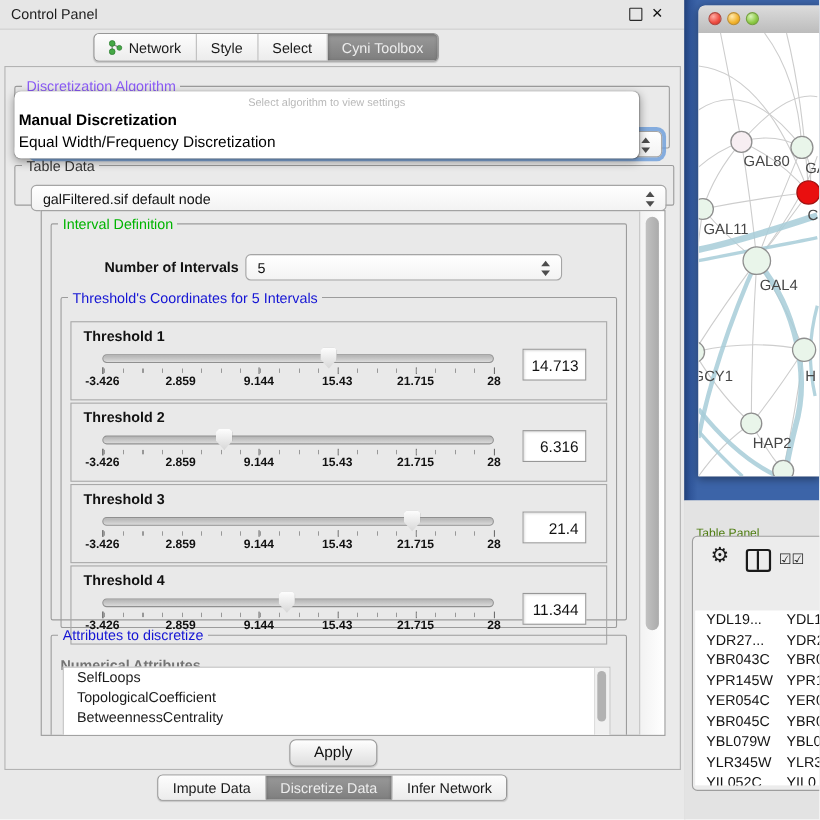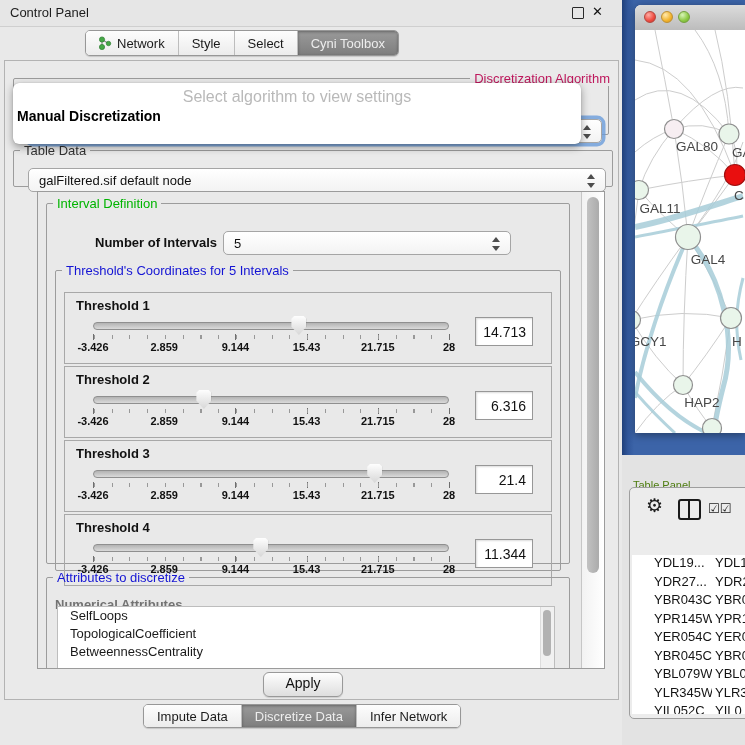--- a/index.html
+++ b/index.html
@@ -19,36 +19,36 @@
   .tab:first-child{border-left:none;justify-content:flex-end;}
   .tab.selected{background:linear-gradient(#9a9a9a,#7e7e7e);color:#ededed;box-shadow:inset 0 1px 3px rgba(0,0,0,.35);}
   #cp-tabs{left:85px;top:30px;height:24px;}
   #bottom-tabs{left:143px;top:704px;height:22px;}
   
   #cp-body{position:absolute;left:4px;top:60px;width:613px;height:638px;border:1px solid #b3b3b3;background:#eaeaea;}
   
   fieldset{position:absolute;margin:0;padding:0;border:1px solid #9c9c9c;border-radius:2px;background:transparent;}
   legend{font-size:13px;padding:0 4px;margin-left:6px;}
   #fs-alg{left:8px;top:10px;width:594px;height:62px;}
-  #fs-alg legend{color:#be185d;text-align:right;}
+  #fs-alg legend{color:#8b5cf6;}
   #fs-tabledata{left:8px;top:82px;width:598px;height:42px;}
   #fs-tabledata legend{color:#333;}
   
   .combo{position:absolute;height:24px;background:linear-gradient(#ffffff,#f3f3f3);border:1px solid #a5a5a5;border-radius:5px;
          font-size:13px;line-height:24px;padding-left:10px;color:#101010;box-sizing:border-box;cursor:default;}
   .combo.focused{box-shadow:0 0 0 3.5px rgba(106,156,219,.8);}
   .spinner{position:absolute;right:9px;top:4px;width:9px;height:16px;}
   .spinner::before{content:"";position:absolute;left:0;top:1px;border-left:4.5px solid transparent;border-right:4.5px solid transparent;border-bottom:5px solid #4d4d4d;}
   .spinner::after{content:"";position:absolute;left:0;bottom:1px;border-left:4.5px solid transparent;border-right:4.5px solid transparent;border-top:5px solid #4d4d4d;}
   #alg-combo{left:14px;top:33px;width:574px;}
   #tabledata-combo{left:14px;top:10px;width:578px;}
   
   #alg-popup{position:absolute;left:8px;top:22px;width:568px;height:61px;background:#fff;border-radius:6px;
              box-shadow:0 3px 9px rgba(0,0,0,.38),0 0 1px rgba(0,0,0,.3);z-index:40;overflow:hidden;}
-  #popup-placeholder{margin-top:5px;text-align:center;font-size:16px;color:#b9b9b9;}
+  #popup-placeholder{margin-top:5px;text-align:center;font-size:10px;color:#b9b9b9;}
   .popup-option{font-size:14px;color:#000;padding:1px 0 1px 4px;line-height:18px;cursor:default;}
   .popup-option.bold{font-weight:bold;}
   
   #scrollpane{position:absolute;left:32px;top:130px;width:566px;height:476px;border:1px solid #9b9b9b;background:#e9e9e9;overflow:hidden;}
   #main-scrollbar{position:absolute;right:0;top:0;width:22px;height:100%;background:linear-gradient(to right,#f2f2f2,#ffffff);border-left:1px solid #c6c6c6;}
   #main-scroll-thumb{position:absolute;left:5px;top:5px;width:12px;height:376px;background:linear-gradient(to right,#c2c2c2,#ababab);border-radius:6px;}
   #fs-interval{left:8px;top:4px;width:522px;height:366px;}
   #fs-interval legend{color:#00b400;}
   #noi-label{position:absolute;left:48px;top:24px;font-size:13px;font-weight:bold;color:#111;}
   #noi-combo{left:176px;top:20px;width:288px;}
@@ -108,21 +108,21 @@
   #gear-icon{position:absolute;left:16px;top:6px;font-size:19px;color:#1c1c1c;}
   #split-icon{position:absolute;left:48px;top:11px;width:19px;height:17px;border:2px solid #1a1a1a;border-radius:3px;}
   #split-icon::after{content:"";position:absolute;left:8px;top:0;width:2px;height:17px;background:#1a1a1a;}
   #tp-checks{position:absolute;left:78px;top:13px;font-size:13px;color:#222;letter-spacing:0px;}
   #tp-header{position:absolute;left:2px;top:41px;right:0;height:26px;display:flex;}
   .hdr-cell{box-sizing:border-box;font-size:13px;line-height:25px;}
   #hdr-shared{width:80px;background:linear-gradient(#c4e6f4,#a9dcf0);border:1px solid #8fb6c8;text-align:center;color:#111;}
   #hdr-name{flex:1;background:linear-gradient(#f3f3f3,#dcdcdc);border-top:1px solid #aaa;border-bottom:1px solid #aaa;padding-left:5px;overflow:hidden;color:#111;}
   #tp-rows{position:absolute;left:2px;top:67px;right:0;bottom:4px;background:#fff;overflow:hidden;}
   .trow{display:flex;height:18.5px;font-size:13px;color:#141414;}
-  .tcell1{width:80px;padding-left:22px;box-sizing:border-box;overflow:hidden;white-space:nowrap;}
+  .tcell1{width:80px;padding-left:10px;box-sizing:border-box;overflow:hidden;white-space:nowrap;}
   .tcell2{flex:1;padding-left:3px;overflow:hidden;white-space:nowrap;}
 </style>
 </head>
 <body>
 
 <div id="root">
 
   <section id="control-panel">
     <header id="cp-titlebar">
       <span id="cp-title">Control Panel</span>
@@ -295,20 +295,21 @@
         <div id="main-scrollbar">
           <div id="main-scroll-thumb"></div>
         </div>
       </div>
 
       <div id="apply-btn">Apply</div>
 
       <div id="alg-popup">
         <div id="popup-placeholder">Select algorithm to view settings</div>
         <div class="popup-option bold">Manual Discretization</div>
+        <div class="popup-option">Equal Width/Frequency Discretization</div>
       </div>
     </div>
 
     <nav id="bottom-tabs" class="tabgroup">
       <div class="tab">
           <span>Impute Data</span>
         </div>
       <div class="tab selected">
           <span>Discretize Data</span>
         </div>

